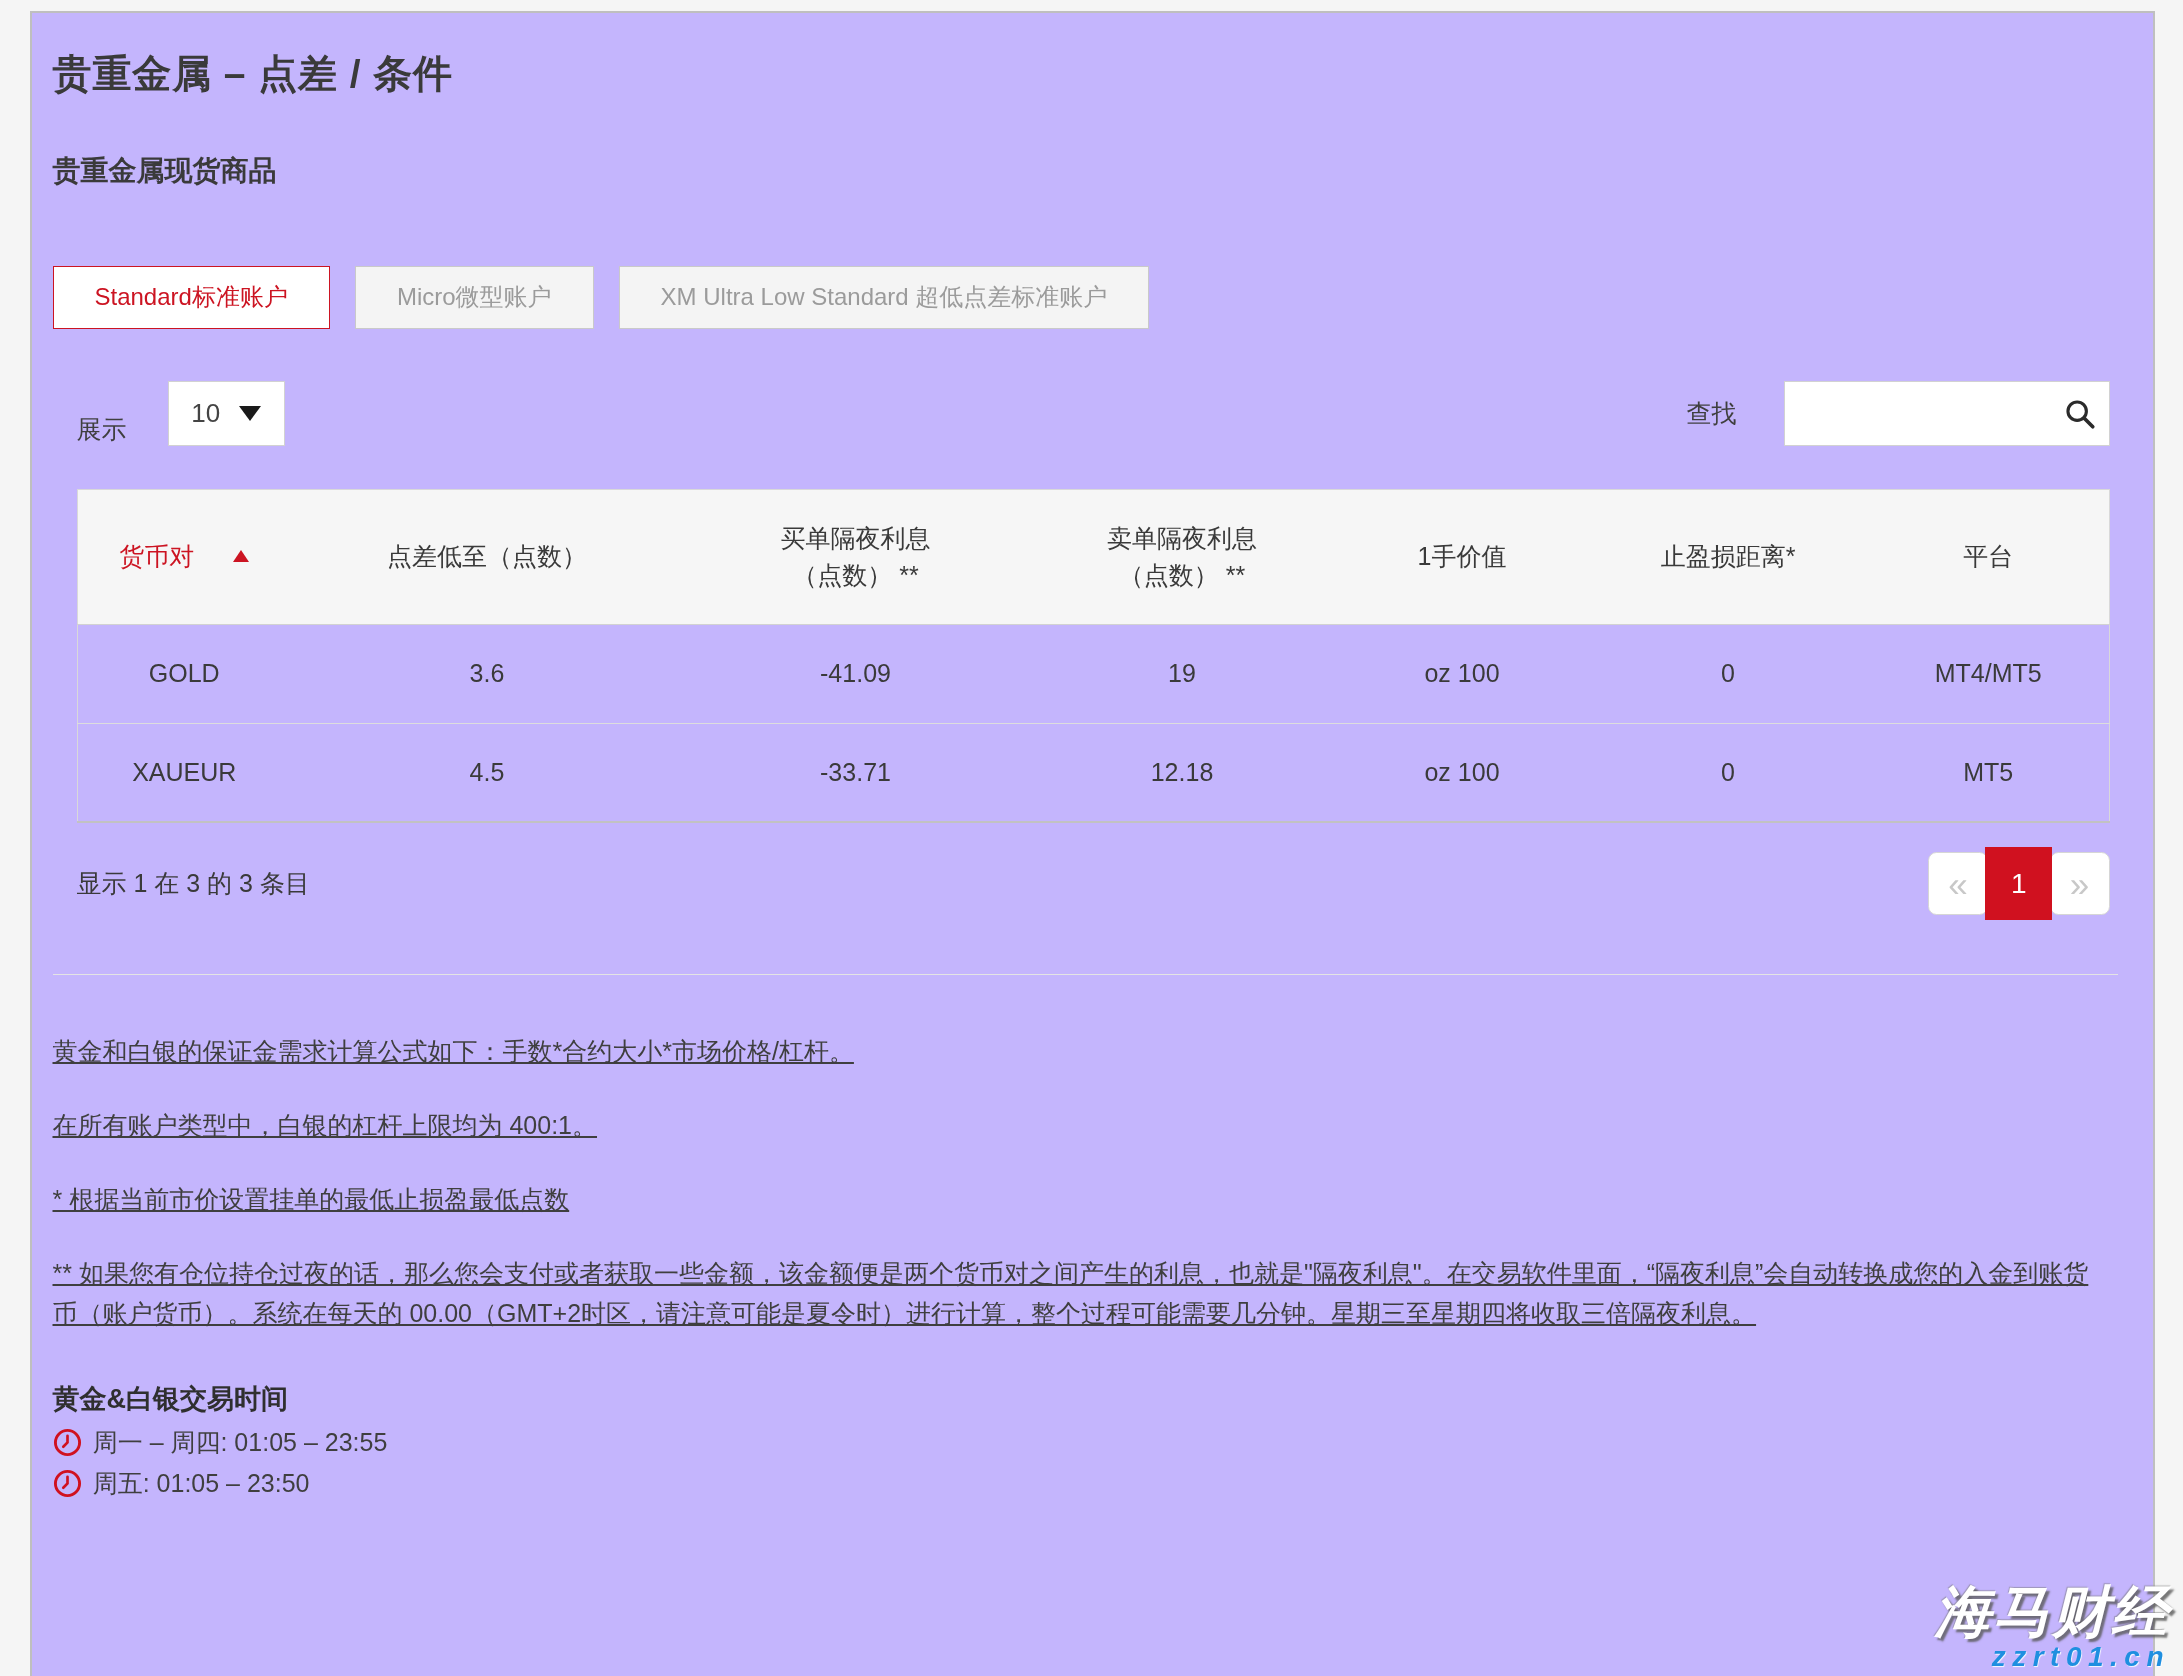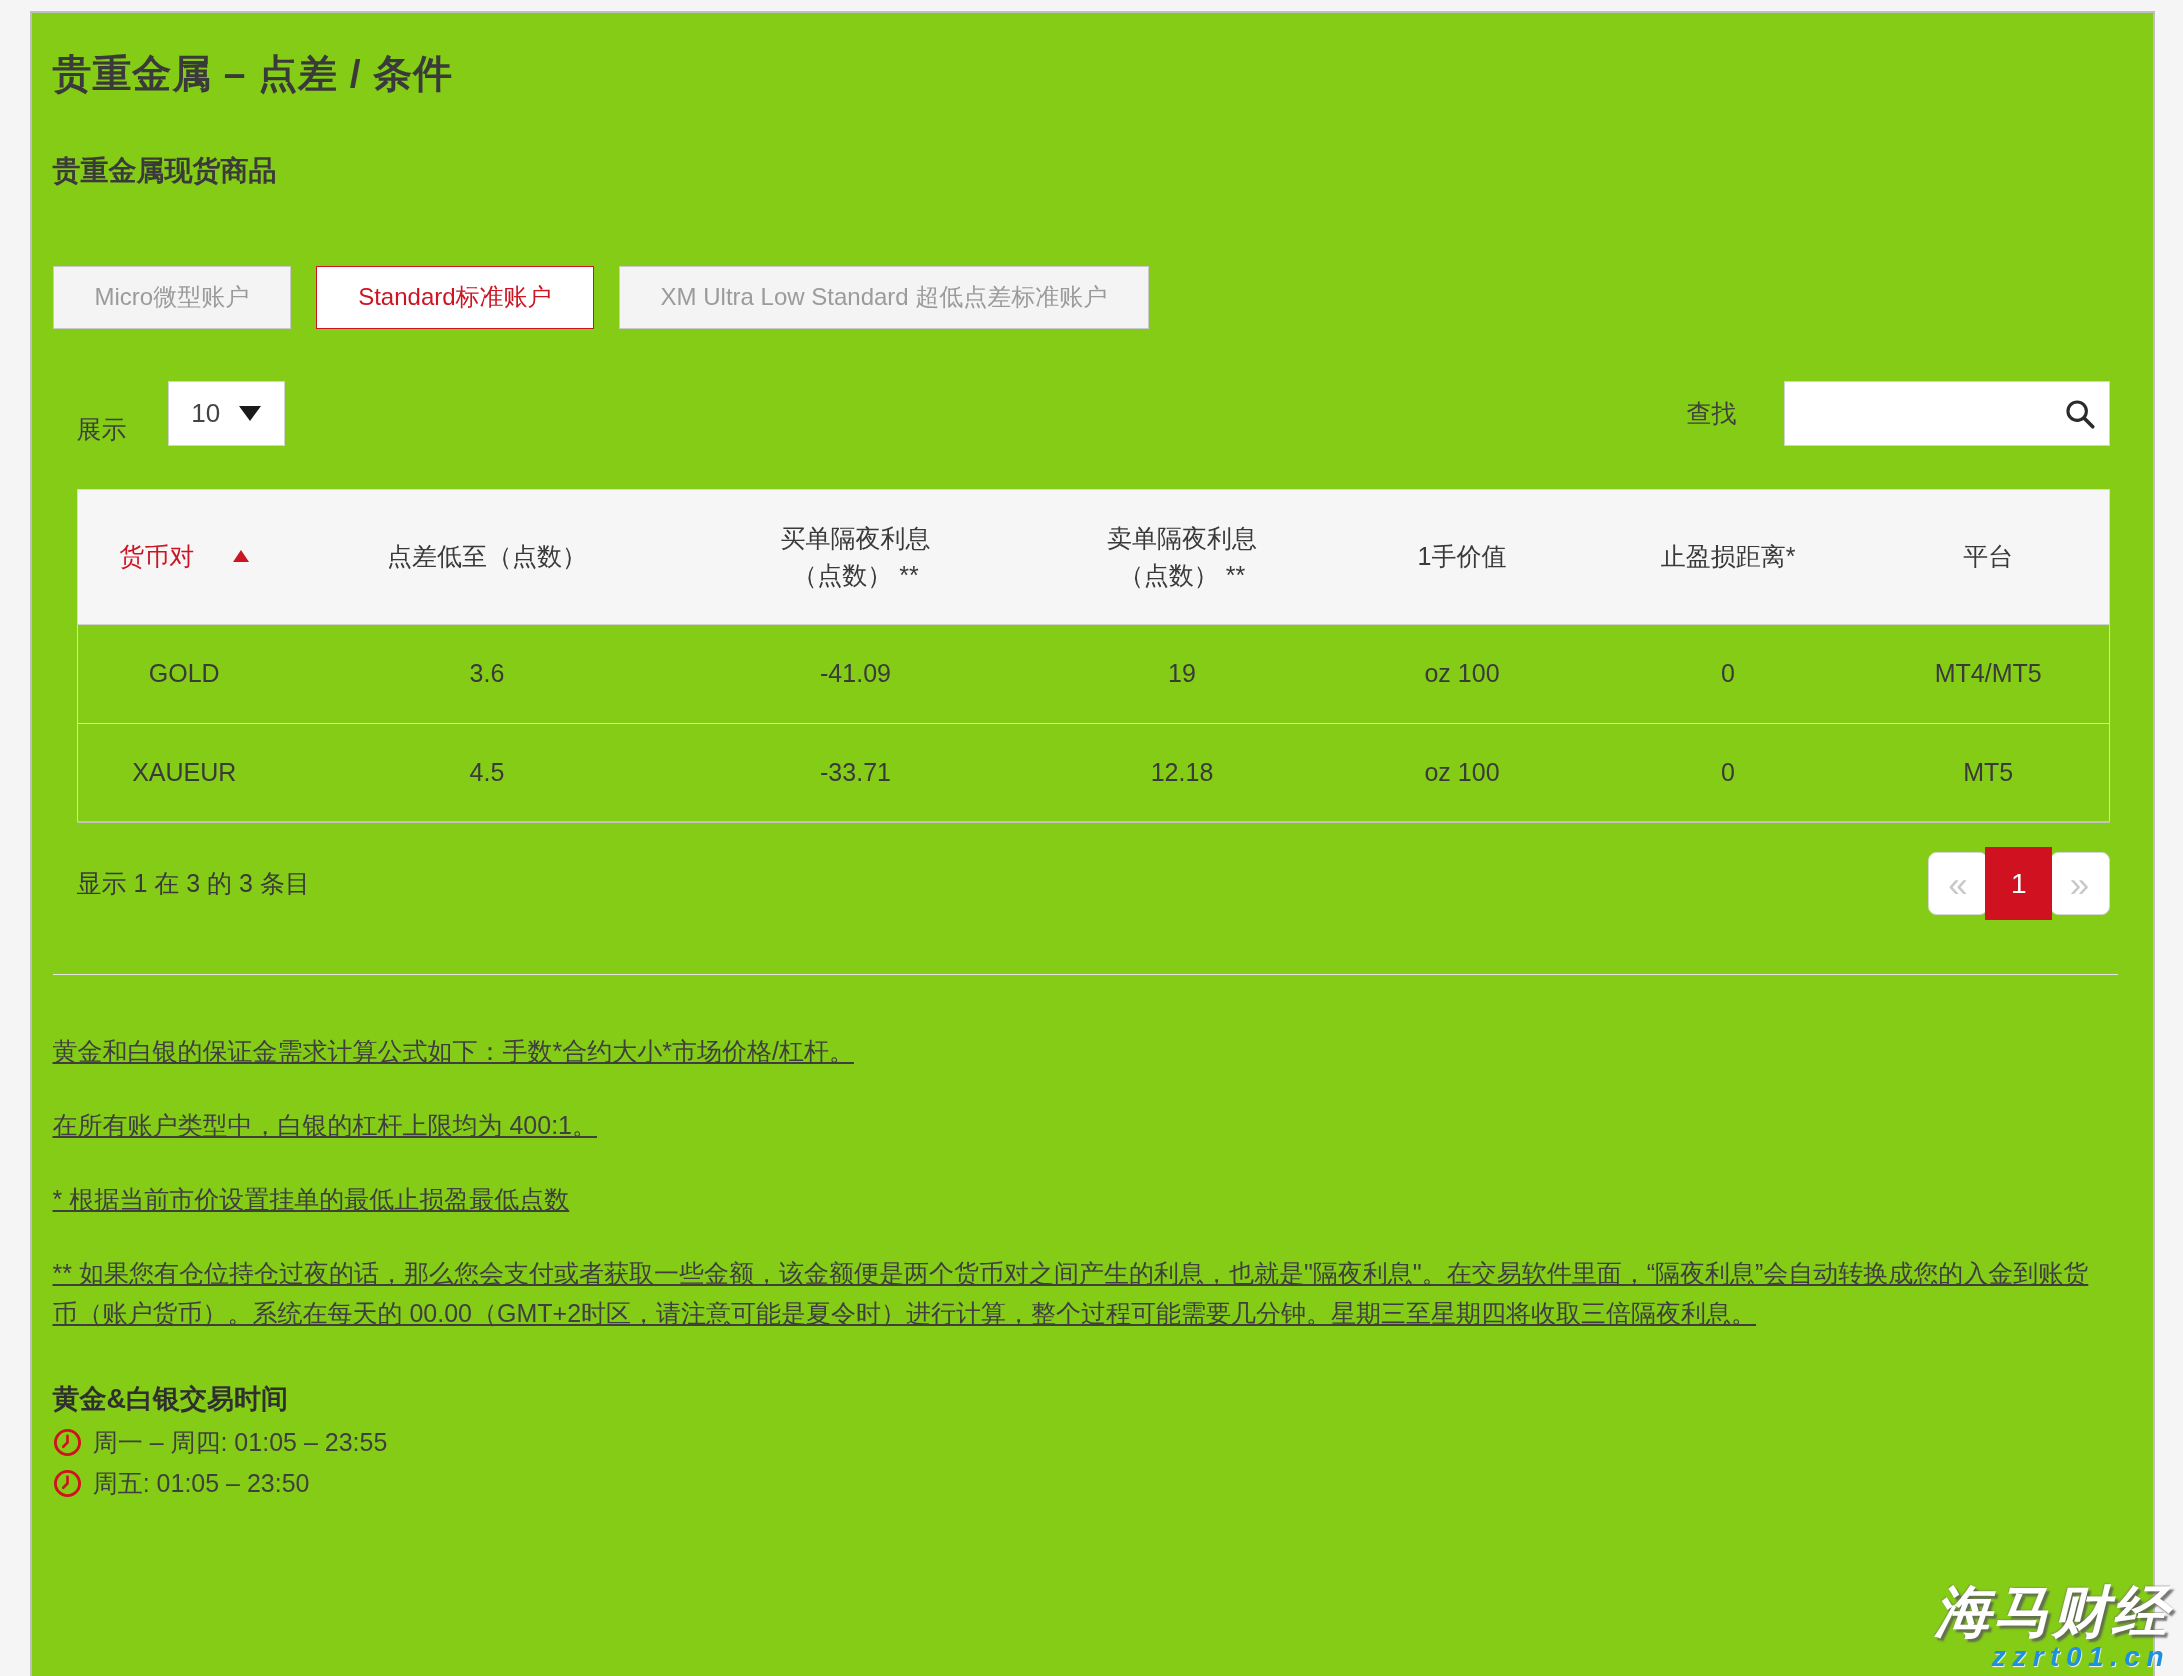--- a/index.html
+++ b/index.html
@@ -7,21 +7,21 @@
     width: 2183px; height: 1676px;
     background: #f5f5f5;
     font-family: "Liberation Sans", "DejaVu Sans", sans-serif;
     color: #3f3f3f;
     overflow: hidden;
   }
   .card {
     position: absolute;
     left: 30px; top: 11.2px;
     width: 2125px; height: 1665px;
-    background: #84cc16;
+    background: #c4b5fd;
     border: 2.8px solid #bfbfbf;
     border-bottom: none;
     padding: 28px 44px 0 20.5px;
   }
   .page-title {
     font-size: 39px; font-weight: bold; color: #3a3a3a;
     letter-spacing: 0.9px;
     margin-top: 5.6px;
   }
   .page-subtitle {
@@ -165,22 +165,22 @@
 </style>
 </head>
 <body>
 
 <div class="card">
 
   <h1 class="page-title">贵重金属 – 点差 / 条件</h1>
   <h2 class="page-subtitle">贵重金属现货商品</h2>
 
   <div class="tabs">
+    <div class="tab active">Standard标准账户</div>
     <div class="tab">Micro微型账户</div>
-    <div class="tab active">Standard标准账户</div>
     <div class="tab">XM Ultra Low Standard 超低点差标准账户</div>
   </div>
 
   <div class="controls">
     <span class="ctl-label">展示</span>
     <div class="page-size">
       <span class="val">10</span>
       <span class="caret-down"></span>
     </div>
     <div class="search-wrap">

